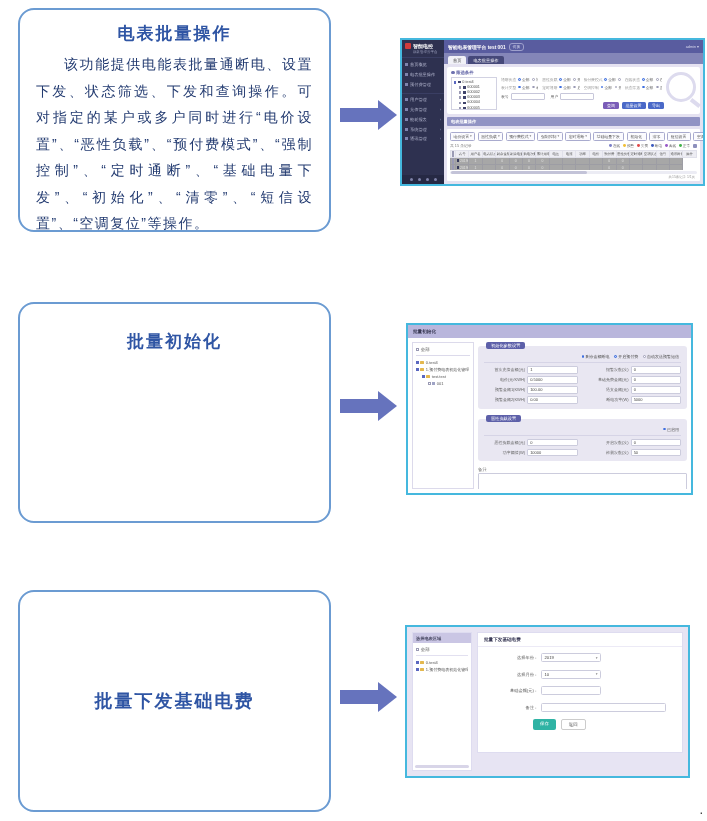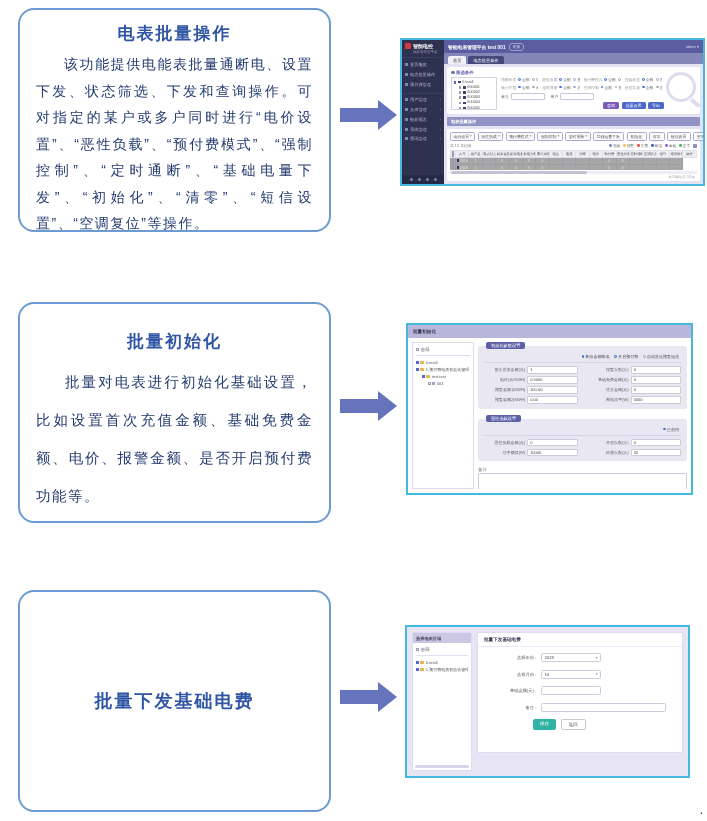--- a/index.html
+++ b/index.html
@@ -624,21 +624,20 @@
             <span class="s1-thumb"></span>
           </div>
         <div class="s1-pager">共15条记录 1/1页</div>
       </div>
     </div>
   </div>
 </div>
 
 <div class="ibox" id="box2">
   <h2>批量初始化</h2>
-  <p>批量对电表进行初始化基础设置，比如设置首次充值金额、基础免费金额、电价、报警金额、是否开启预付费功能等。</p>
 </div>
 
 <div class="arrow" id="arrow2">
   <span class="shaft"></span>
   <span class="head"></span>
 </div>
 
 <div class="shot" id="shot2">
   <div class="s2-strip">
     <span>批量初始化</span>

